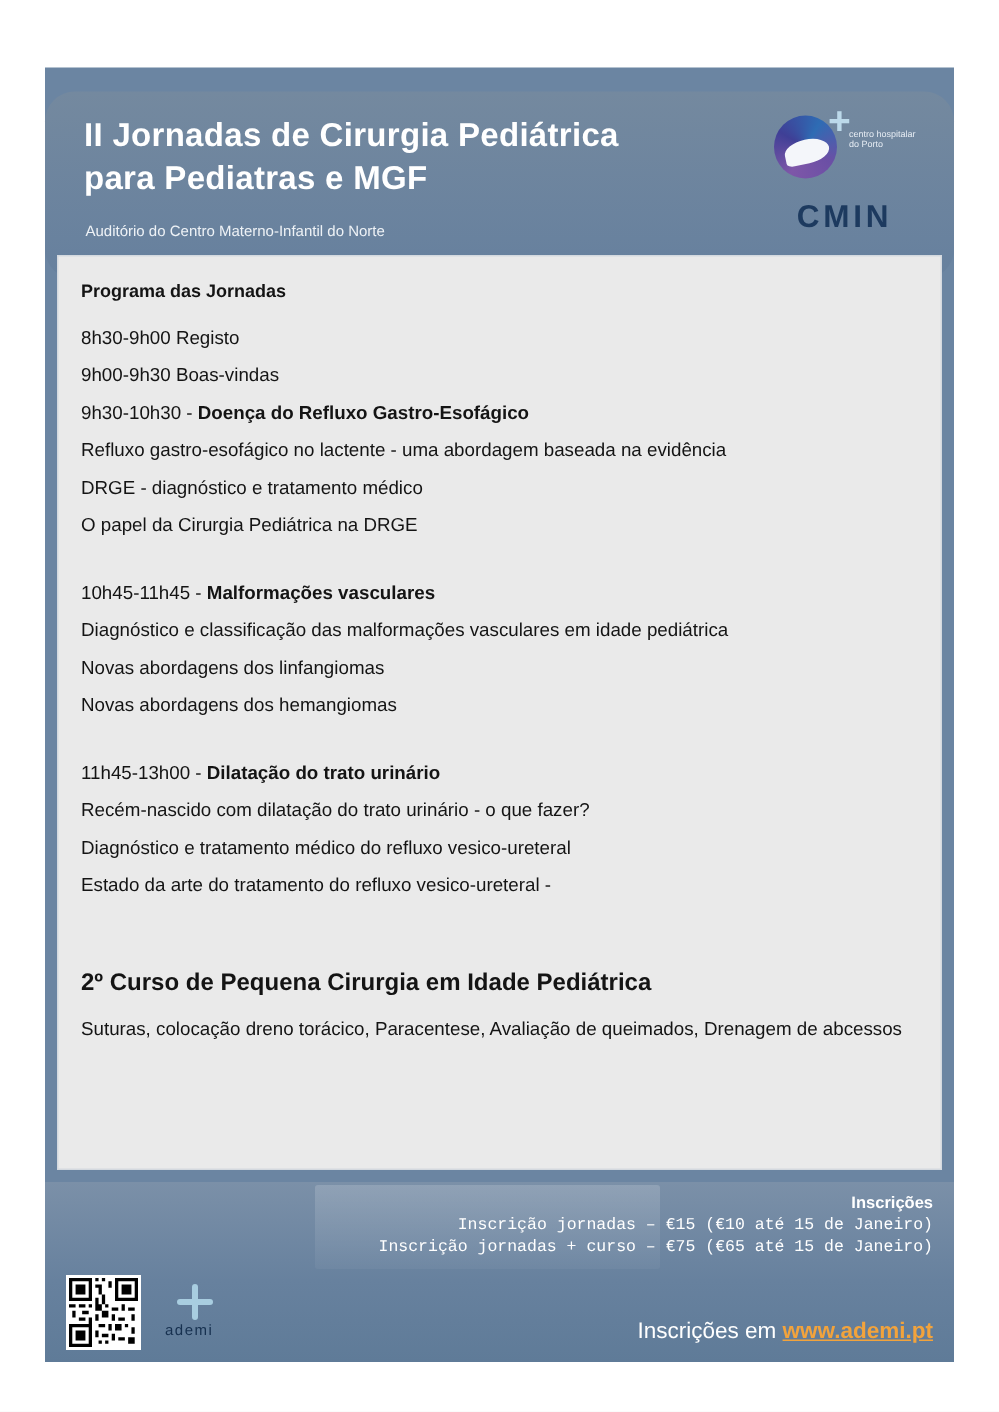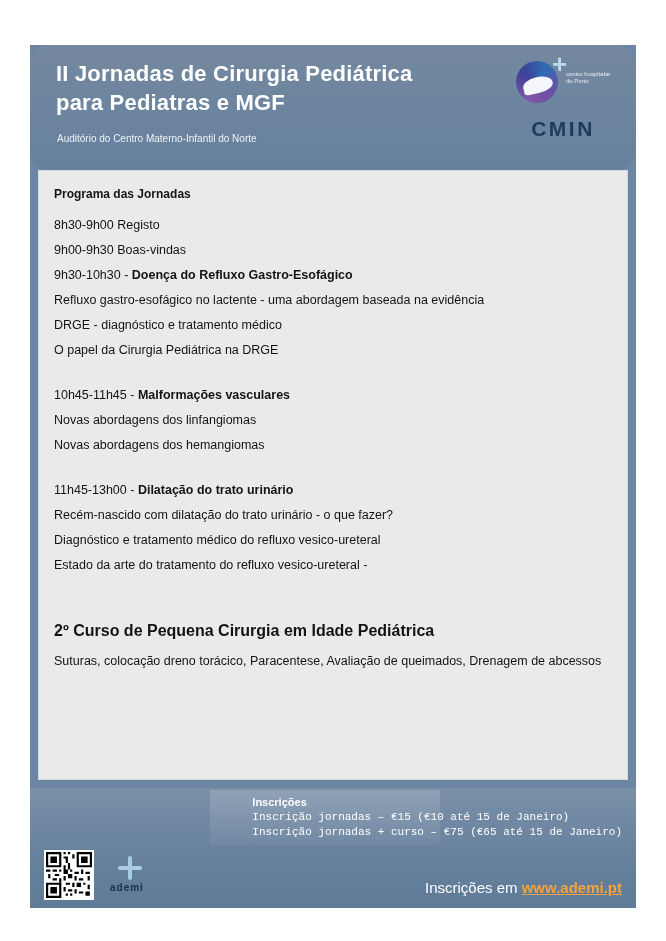--- a/index.html
+++ b/index.html
@@ -2,21 +2,21 @@
 <html><head>
 <meta charset="utf-8">
 <style>
   * { margin:0; padding:0; box-sizing:border-box; }
   html,body { width:666px; height:941px; background:#ffffff; font-family:"Liberation Sans", sans-serif; }
   .page { position:relative; width:666px; height:941px; background:#ffffff; overflow:hidden; }
 
   .poster { position:absolute; left:30px; top:45px; width:606px; height:863px; background:#6b85a2; }
 
   
-  .header { position:absolute; left:0; top:0; width:100%; height:125px; background:linear-gradient(180deg,#74899f 0%,#66809e 100%);border-radius:20px; }
+  .header { position:absolute; left:0; top:16px; width:100%; height:125px; background:linear-gradient(180deg,#74899f 0%,#66809e 100%);border-radius:20px; }
   .title { position:absolute; left:26px; top:14px; color:#ffffff; font-size:22px; font-weight:bold; line-height:29px; letter-spacing:.2px; }
   .subtitle { position:absolute; left:27px; top:88px; color:#eef2f6; font-size:10px; }
 
   .logo-block { position:absolute; right:18px; top:8px; width:110px; text-align:center; }
   .logo-row { position:relative; height:58px; }
   .logo-circle { position:absolute; left:8px; top:8px; width:42px; height:42px; border-radius:50%;
     background: conic-gradient(from 210deg, #7e57a8, #3f3f96, #2e6cb4, #6b4fa5, #7e57a8); overflow:hidden; }
   .logo-circle::after { content:""; position:absolute; left:7px; top:16px; width:30px; height:16px;
     background:#f4f6fa; border-radius:60% 60% 60% 20%; transform:rotate(-12deg); }
   .logo-plus { position:absolute; left:44px; top:-2px; color:#bcd9ea; font-size:26px; font-weight:bold; line-height:26px; }
@@ -33,32 +33,32 @@
   .gap-lg { margin-top:31px; }
   .line b { font-weight:bold; }
   .course-heading { font-size:16px; font-weight:bold; margin-top:50px; margin-bottom:14px; }
   .course-desc { font-size:12.5px; }
 
   
   .footer { position:absolute; left:0; bottom:0; width:100%; height:120px;
     background:linear-gradient(180deg,#7b90a8 0%,#67819e 55%,#5f7b98 100%); color:#ffffff; }
   .building { position:absolute; left:180px; top:2px; width:230px; height:56px;
     background:linear-gradient(180deg, rgba(255,255,255,.16), rgba(255,255,255,.04)); border-radius:2px; }
-  .inscriptions { position:absolute; right:14px; top:8px; }
+  .inscriptions { position:absolute; right:14px; top:8px; text-align:right; }
   .inscriptions-heading { font-size:11px; font-weight:bold; margin-bottom:2px; }
   .price-line { font-size:11px; line-height:15px;font-family:Liberation Mono, monospace; }
 
   .footer-bottom { position:absolute; left:14px; right:14px; bottom:8px; display:flex; justify-content:space-between; align-items:flex-end; }
   .badges { display:flex; align-items:flex-end; gap:8px; }
   .qr { width:50px; height:50px; background:#ffffff; padding:2px; }
   .ademi { position:relative; width:78px; height:44px; }
   .ademi-star { position:absolute; left:16px; top:0; width:24px; height:24px; }
   .ademi-star::before { content:""; position:absolute; left:10px; top:0; width:4px; height:24px; background:#a8cde0; border-radius:2px; }
   .ademi-star::after { content:""; position:absolute; top:10px; left:0; width:24px; height:4px; background:#a8cde0; border-radius:2px; }
-  .ademi-text { position:absolute; left:8px; top:26px; font-size:10px; color:#16304f; font-weight:bold; letter-spacing:1px;text-align:right; }
+  .ademi-text { position:absolute; left:8px; top:26px; font-size:10px; color:#16304f; font-weight:normal; letter-spacing:1px;text-align:right; }
 
   .register { text-align:right; }
   .register-line1 { font-size:15px; margin-bottom:4px; }
   .register-line1 a { color:#f2a33c; font-weight:bold; text-decoration:underline; cursor:pointer; }
   .register-limit { font-size:15px; }
 </style>
 </head>
 <body>
 
 <div class="page">
@@ -86,20 +86,21 @@
 
       <div class="line"><span>8h30-9h00 Registo</span></div>
       <div class="line"><span>9h00-9h30 Boas-vindas</span></div>
 
       <div class="line gap-md"><span>9h30-10h30 - </span><b>Doença do Refluxo Gastro-Esofágico</b></div>
       <div class="line"><span>Refluxo gastro-esofágico no lactente - uma abordagem baseada na evidência</span></div>
       <div class="line"><span>DRGE - diagnóstico e tratamento médico</span></div>
       <div class="line"><span>O papel da Cirurgia Pediátrica na DRGE</span></div>
 
       <div class="line gap-lg"><span>10h45-11h45 - </span><b>Malformações vasculares</b></div>
+      <div class="line"><span>Diagnóstico e classificação das malformações vasculares em idade pediátrica</span></div>
       <div class="line"><span>Novas abordagens dos linfangiomas</span></div>
       <div class="line"><span>Novas abordagens dos hemangiomas</span></div>
 
       <div class="line gap-lg"><span>11h45-13h00 - </span><b>Dilatação do trato urinário</b></div>
       <div class="line"><span>Recém-nascido com dilatação do trato urinário - o que fazer?</span></div>
       <div class="line"><span>Diagnóstico e tratamento médico do refluxo vesico-ureteral</span></div>
       <div class="line"><span>Estado da arte do tratamento do refluxo vesico-ureteral -</span></div>
 
       <div class="course-heading">2º Curso de Pequena Cirurgia em Idade Pediátrica</div>
       <div class="course-desc">Suturas, colocação dreno torácico, Paracentese, Avaliação de queimados, Drenagem de abcessos</div>

